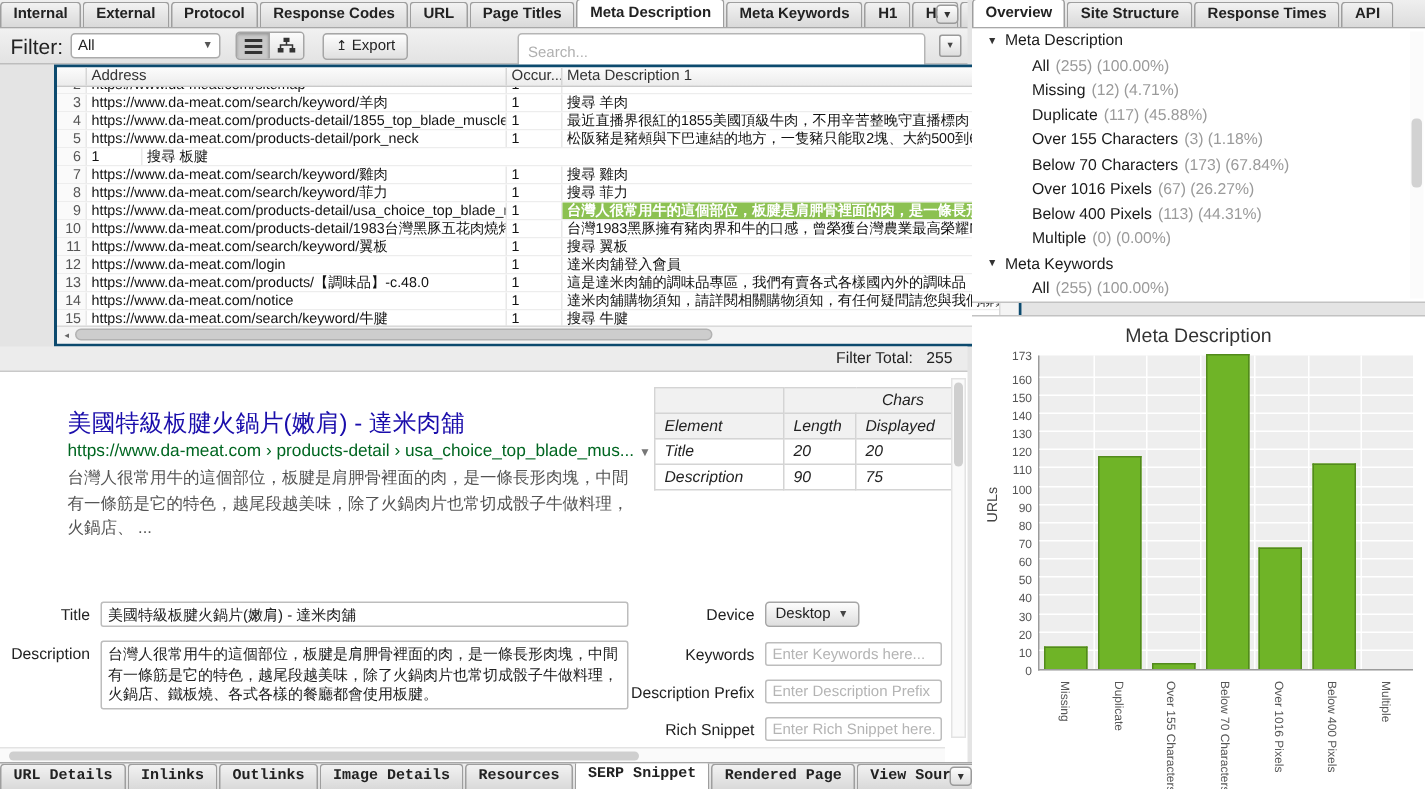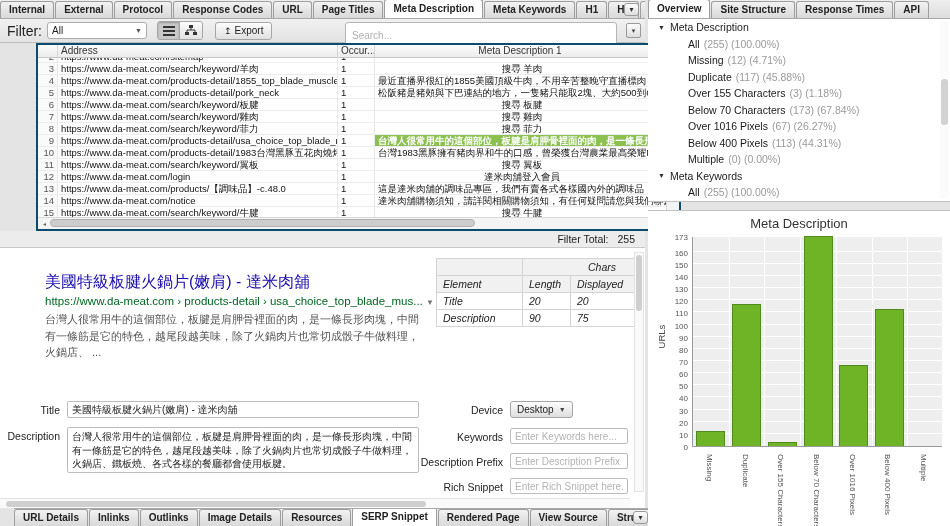--- a/index.html
+++ b/index.html
@@ -38,21 +38,21 @@
   .searchbox::placeholder { color:#b0b0b0; }
   .search-arr { position:absolute; right:4px; top:4px; width:15px; height:15px; font-size:7px; line-height:14px;
     text-align:center; background:linear-gradient(#fdfdfd,#dedede); border:1px solid #9a9a9a; border-radius:2px; color:#444; }
 
   
   .grid-wrap { position:absolute; left:0; top:43px; width:645px; height:188px; background:#fff;
     border:2px solid #0c4a6e;margin-left:36px; }
   .grid-header { display:flex; height:13px; background:linear-gradient(#fcfcfc,#ececec);
     border-bottom:1px solid #c9c9c9; font-size:10px; color:#333; }
   .gh-cell { border-right:1px solid #d6d6d6; padding:0 3px; line-height:12px; white-space:nowrap; overflow:hidden; }
-  .col-num { width:20px; } .col-addr { width:280px; } .col-occ { width:37px; } .col-meta { flex:1;text-align:center; }
+  .col-num { width:20px; } .col-addr { width:280px; } .col-occ { width:37px; } .col-meta { flex:1; }
   .plus-btn { width:13px; text-align:center; font-size:9px; line-height:12px; color:#333; background:#ededed; }
   .grid-body { position:absolute; left:0; top:13px; width:632px; height:163px; overflow:hidden; background:#fff; }
   .grow { display:flex; height:12px; font-size:9.5px; color:#111; border-bottom:1px solid #ededed; background:#fff; }
   .grow .gc { border-right:1px solid #e8e8e8; padding:0 3px; line-height:11px; white-space:nowrap; overflow:hidden; }
   .grow .col-num { color:#555; text-align:right; background:#fafafa; }
   .grow .col-meta.sel { background:#8cc152; color:#fff; font-weight:bold; }
   .vscroll { position:absolute; right:0; top:13px; width:13px; height:163px; background:#f4f4f4; border-left:1px solid #d9d9d9; }
   .vthumb { position:absolute; left:1px; width:10px; background:#cdcdcd; border:1px solid #b2b2b2; border-radius:4px; }
   .sarrow { position:absolute; width:13px; height:10px; font-size:6px; color:#666; text-align:center; line-height:10px; }
   .hscroll { position:absolute; left:0; bottom:0; width:632px; height:12px; background:#f4f4f4; border-top:1px solid #d9d9d9; }
@@ -189,21 +189,20 @@
           <div class="gc col-meta">最近直播界很紅的1855美國頂級牛肉，不用辛苦整晚守直播標肉，這裡就可</div>
         </div>
         <div class="grow">
           <div class="gc col-num">5</div>
           <div class="gc col-addr">https://www.da-meat.com/products-detail/pork_neck</div>
           <div class="gc col-occ">1</div>
           <div class="gc col-meta">松阪豬是豬頰與下巴連結的地方，一隻豬只能取2塊、大約500到600公克、</div>
         </div>
         <div class="grow">
           <div class="gc col-num">6</div>
-          <div class="gc col-addr">https://www.da-meat.com/search/keyword/板腱</div>
           <div class="gc col-occ">1</div>
           <div class="gc col-meta">搜尋 板腱</div>
         </div>
         <div class="grow">
           <div class="gc col-num">7</div>
           <div class="gc col-addr">https://www.da-meat.com/search/keyword/雞肉</div>
           <div class="gc col-occ">1</div>
           <div class="gc col-meta">搜尋 雞肉</div>
         </div>
         <div class="grow">
@@ -325,21 +324,21 @@
     <input class="finput" style="left: 510px; top: 230px; width: 118px; height: 16px;" placeholder="Enter Rich Snippet here...">
 
     <div class="dvscroll">
         <div class="dvthumb"></div>
       </div>
     <div class="dhscroll">
         <div class="dhthumb"></div>
       </div>
   </div>
 
-  <div class="tabbar" id="bottom-tabs" style="left:14px;top:508px;width:650px;border-top:1px solid #a8a8a8;">
+  <div class="tabbar" id="bottom-tabs" style="left:0;top:508px;width:650px;border-top:1px solid #a8a8a8;font-family:Liberation Mono, monospace;">
       <div class="tab">URL Details</div>
       <div class="tab">Inlinks</div>
       <div class="tab">Outlinks</div>
       <div class="tab">Image Details</div>
       <div class="tab">Resources</div>
       <div class="tab active">SERP Snippet</div>
       <div class="tab">Rendered Page</div>
       <div class="tab">View Source</div>
       <div class="tab">Structured Data Details</div>
     </div>

